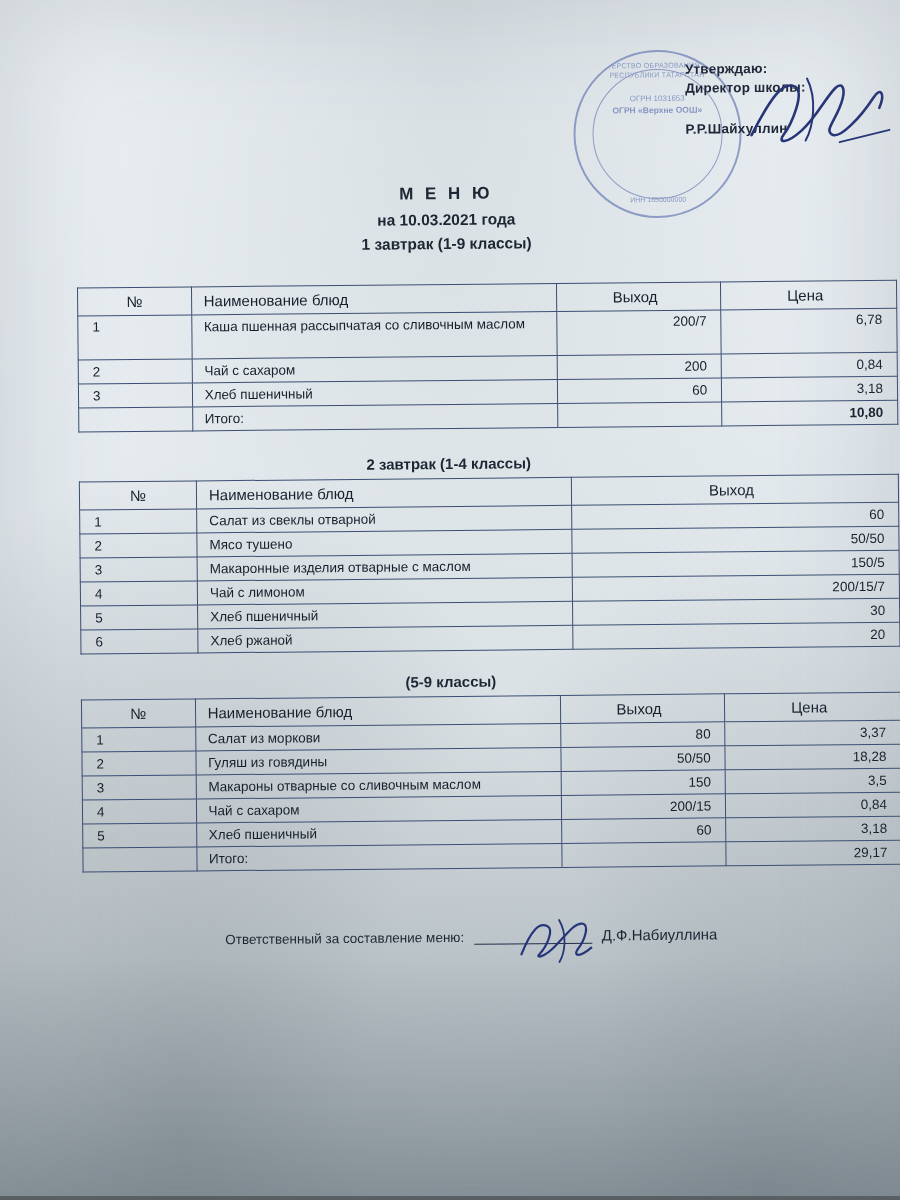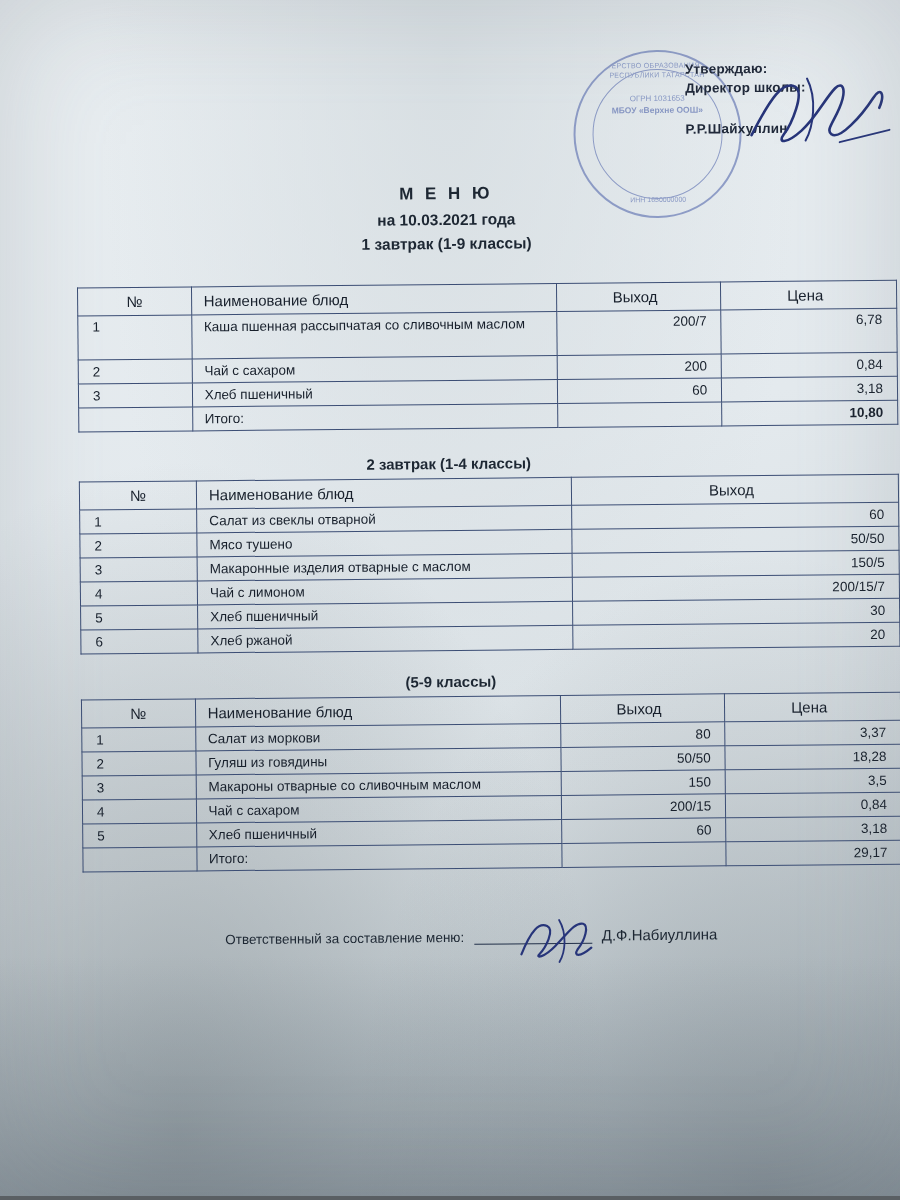--- a/index.html
+++ b/index.html
@@ -218,21 +218,21 @@
 </style>
 </head>
 <body>
 
 <div class="page">
   <div class="doc">
 
     <div class="stamp">
       <div class="s-outer">МИНИСТЕРСТВО ОБРАЗОВАНИЯ И НАУКИ РЕСПУБЛИКИ ТАТАРСТАН</div>
       <div class="s-ogrn">ОГРН 1031653</div>
-      <div class="s-core">МБОУ «Верхне ООШ»</div>
+      <div class="s-core">ОГРН «Верхне ООШ»</div>
       <div class="s-bottom">ИНН 1650000000</div>
     </div>
 
     <div class="approve">
       <div class="ln1">Утверждаю:</div>
       <div class="ln2">Директор школы:</div>
       <div class="ln3">Р.Р.Шайхуллин</div>
     </div>
 
     <svg class="sig-director" viewBox="0 0 150 90">

